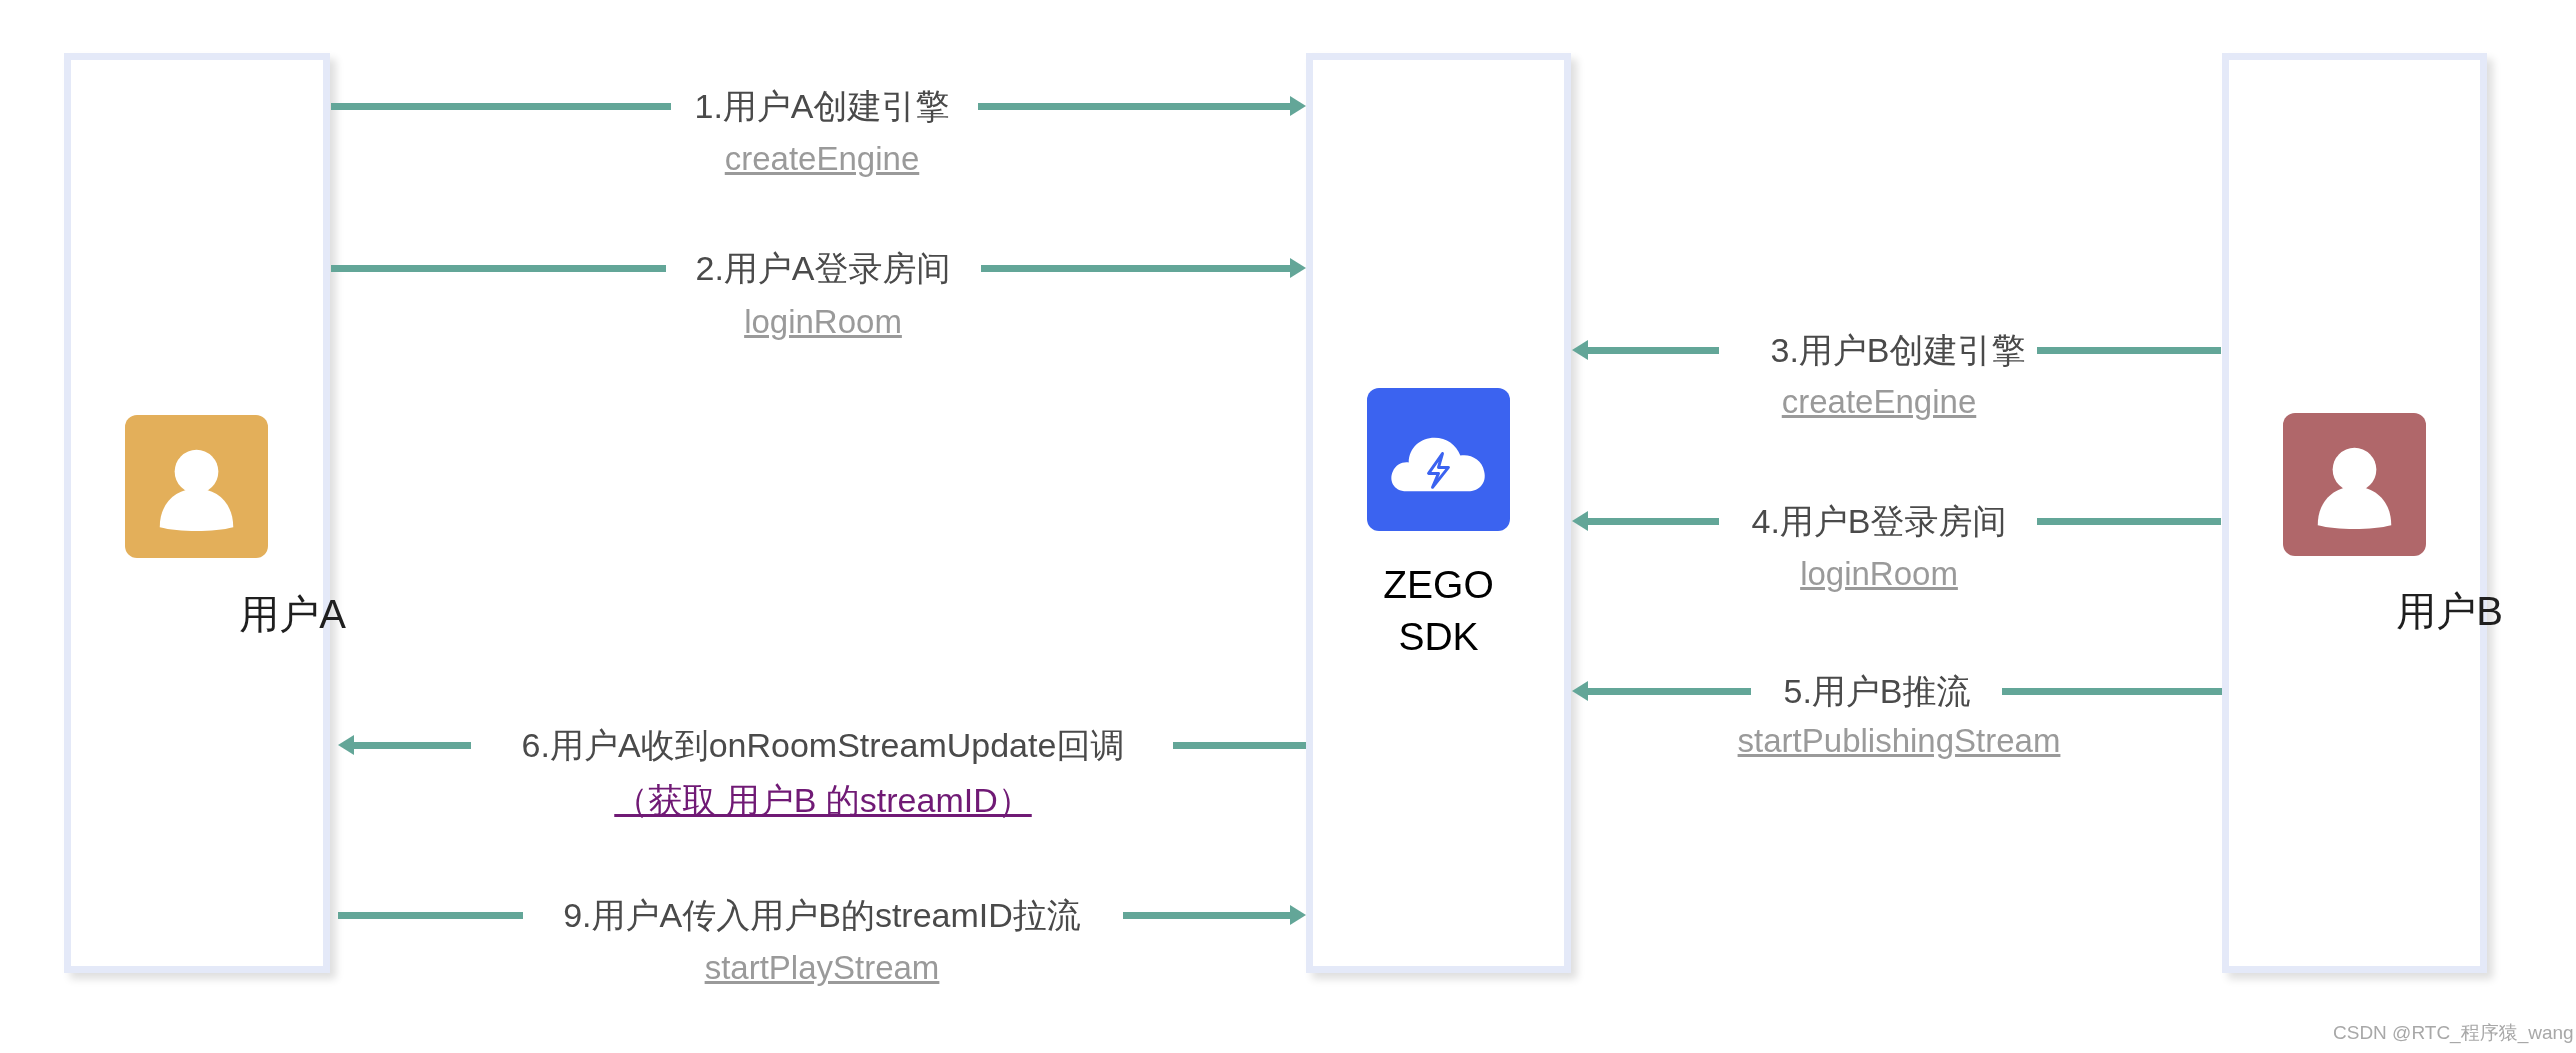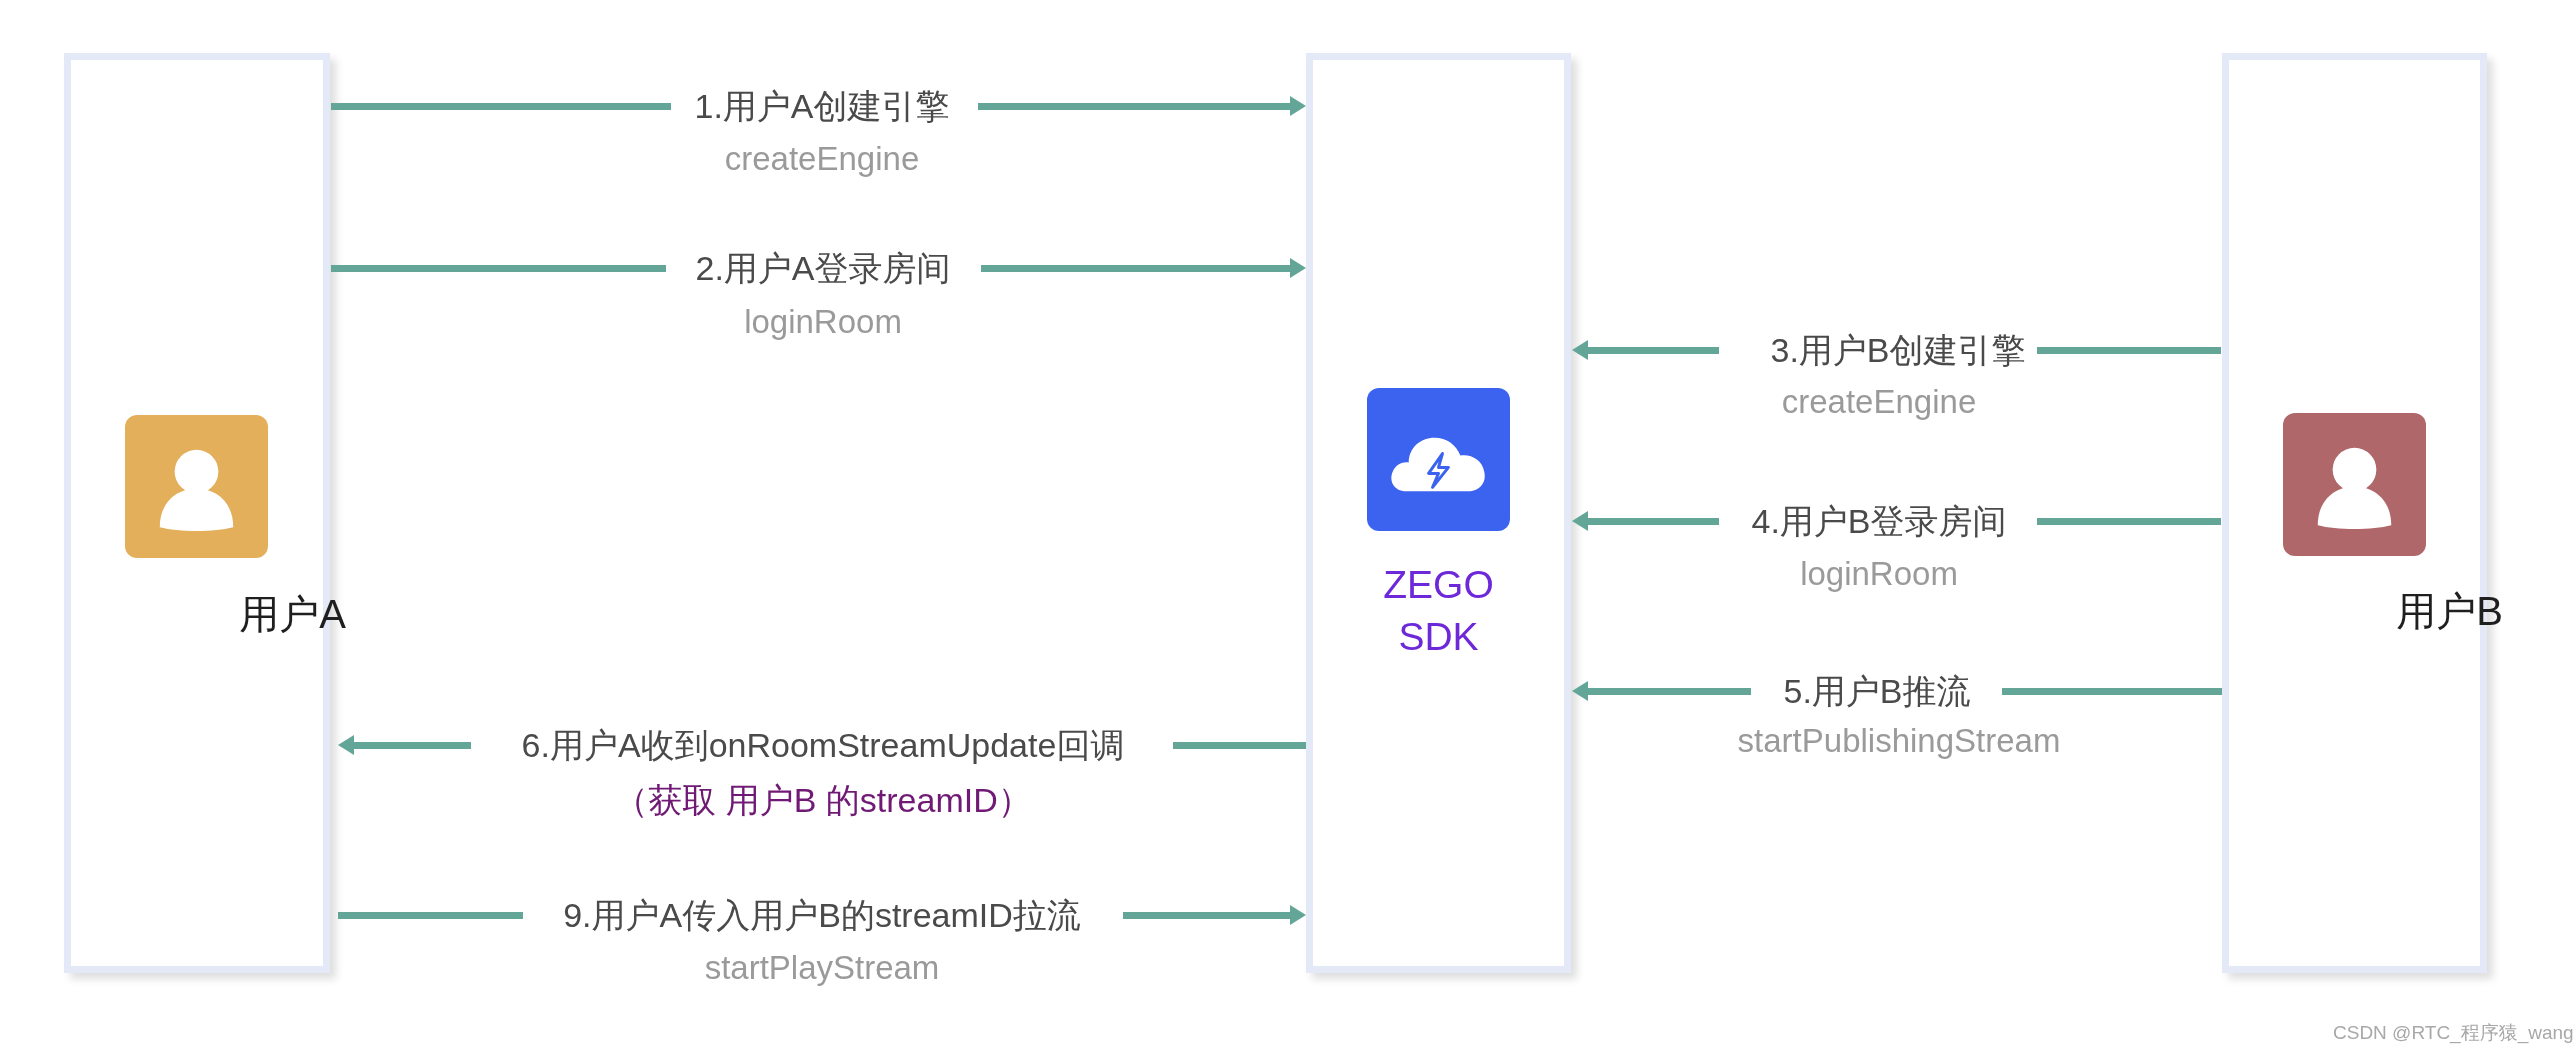--- a/index.html
+++ b/index.html
@@ -6,31 +6,31 @@
   body { width: 2576px; height: 1053px; position: relative; overflow: hidden;
          font-family: "Liberation Sans", "DejaVu Sans", sans-serif; }
   .lane { position: absolute; top: 53px; height: 920px; box-sizing: border-box;
           border: 7px solid #e4e9f8; background: #ffffff;
           box-shadow: 6px 6px 8px rgba(0,0,0,0.13); }
   .avatar { position: absolute; width: 143px; height: 143px; border-radius: 12px; }
   .avatar svg { position: absolute; left: 0; top: 0; }
   .actor-label { position: absolute; width: 297px; text-align: right; font-size: 40px;
                  color: #1f1f1f; line-height: 40px; }
   .sdk-label { position: absolute; left: 1306px; width: 265px; text-align: center;
-               font-size: 39px; line-height: 52px; color: #6d28d9; top: 559px; }
+               font-size: 39px; line-height: 52px; color: #000000; top: 559px; }
   .sdk-label span { display: block; }
   .line { position: absolute; height: 7px; background: #63a698; }
   .head-r { position: absolute; width: 0; height: 0; border-top: 10px solid transparent;
             border-bottom: 10px solid transparent; border-left: 16px solid #63a698; }
   .head-l { position: absolute; width: 0; height: 0; border-top: 10px solid transparent;
             border-bottom: 10px solid transparent; border-right: 16px solid #63a698; }
   .msg { position: absolute; white-space: nowrap; text-align: left; font-size: 34px;
          color: #4a4a4a; line-height: 40px; transform: translateX(-50%); }
   .sub { position: absolute; white-space: nowrap; text-align: right; font-size: 33px;
-         color: #9a9a9a; line-height: 40px; transform: translateX(-50%); }
+         color: #9a9a9a; line-height: 40px; transform: translateX(-50%); text-decoration: underline; }
   .sub.dark { color: #701a75; font-size: 34px; }
   .watermark { position: absolute; left: 2333px; top: 1020px; font-size: 19px; color: #a8a8a8;
                white-space: nowrap; line-height: 26px; }
 </style>
 </head>
 <body>
 
 <div class="lane" style="left:64px; width:266px;"></div>
 <div class="lane" style="left:1306px; width:265px;"></div>
 <div class="lane" style="left:2222px; width:265px;"></div>

